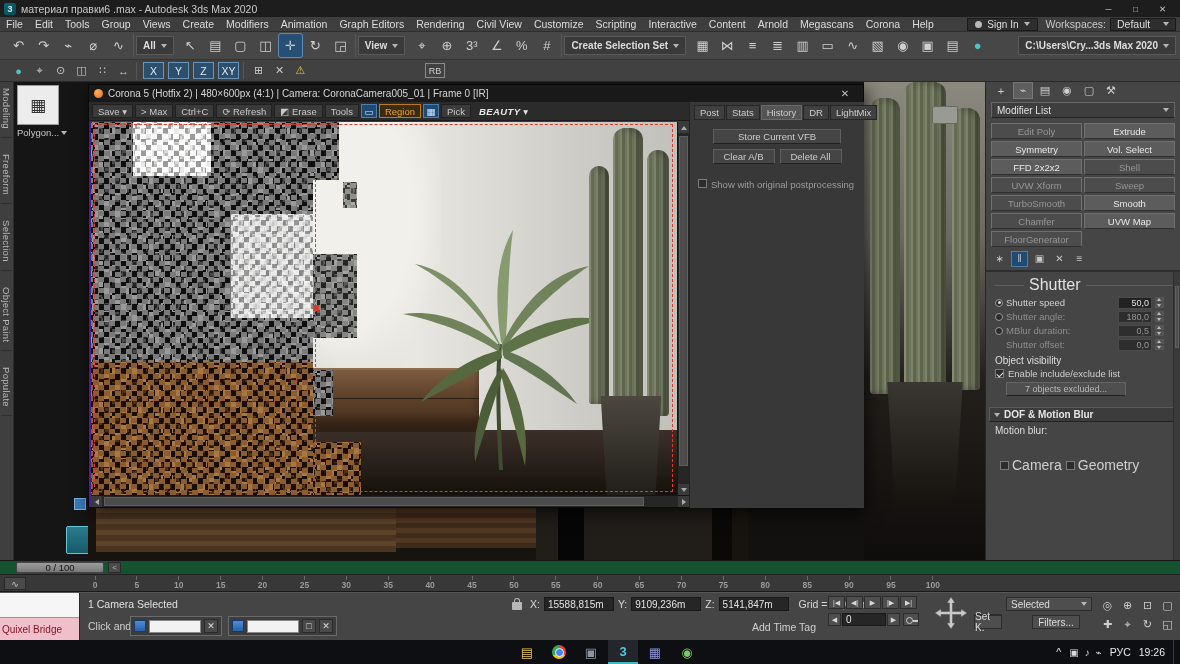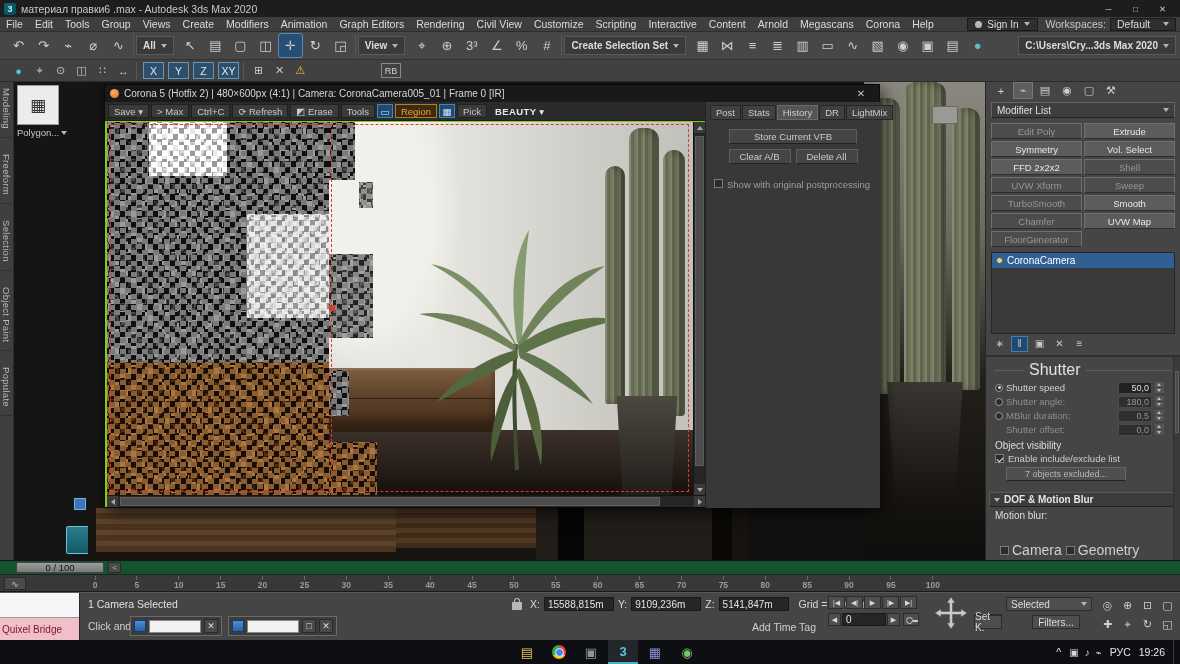--- a/index.html
+++ b/index.html
@@ -29,52 +29,52 @@
 .tbgroup{display:flex;align-items:center;gap:2px;padding:0 3px;border-right:1px solid #575757}
 .tbgroup.last{border-right:none}
 .icon{width:23px;height:23px;display:flex;align-items:center;justify-content:center;color:#cfcfcf;font-size:13px;border-radius:2px}
 .icon.active{background:#264f73;outline:1px solid #5b8ab8}
 .icon.teal{color:#4fc3c8}
 .sicon{width:19px;height:18px;display:flex;align-items:center;justify-content:center;color:#c8c8c8;font-size:11px}
 .sicon.teal{color:#4fc3c8}
 .sicon.warn{color:#e8c33a}
 .dd{display:flex;align-items:center;gap:5px;background:#3a3a3a;border:1px solid #5a5a5a;height:19px;padding:0 6px;color:#ddd;font-size:10px;white-space:nowrap}
 .axisbtn{width:21px;height:17px;background:#2d4f6e;border:1px solid #6a93b8;color:#dfe9f2;display:flex;align-items:center;justify-content:center;font-size:10.5px;margin:0 1px}
-#rb-badge{margin-left:66px;width:20px;height:15px;border:1px solid #8a8a8a;color:#d0d0d0;font-size:9px;display:flex;align-items:center;justify-content:center}
+#rb-badge{margin-left:110px;width:20px;height:15px;border:1px solid #8a8a8a;color:#d0d0d0;font-size:9px;display:flex;align-items:center;justify-content:center}
 #path-dd{margin-left:auto}
 
 
 #main{position:absolute;top:82px;left:0;width:1180px;height:478px;background:#151515;overflow:hidden}
 #ribbon{position:absolute;left:0;top:0;width:14px;height:478px;background:#3f3f3f;border-right:1px solid #2b2b2b;display:flex;flex-direction:column;align-items:center;padding-top:6px;gap:16px}
 .rtab{writing-mode:vertical-rl;font-size:9.5px;color:#b8b8b8;letter-spacing:.3px;border-bottom:1px solid #2e2e2e;padding-bottom:8px}
 #collapsed-panel{position:absolute;left:17px;top:3px;width:46px}
 #poly-box{width:42px;height:40px;background:#ececec;border:1px solid #9a9a9a;display:flex;align-items:center;justify-content:center;color:#333;font-size:17px}
 #poly-label{margin-top:2px;color:#c8c8c8;font-size:9.5px;display:flex;align-items:center;gap:2px}
 
 
 #cactus-panel{position:absolute;left:864px;top:0;width:121px;height:478px;background:linear-gradient(#8b897f 0%,#6b6962 32%,#23201c 62%,#0f0d0b 100%);overflow:hidden}
 .cactus{position:absolute;border-radius:12px 12px 4px 4px;background:repeating-linear-gradient(90deg,#7d8369 0 2px,#5f654d 2px 5px,#70765c 5px 7px);box-shadow:inset -5px 0 7px rgba(0,0,0,.4),inset 3px 0 4px rgba(255,255,255,.12)}
 #viewport-gizmo{position:absolute;left:68px;top:24px;width:26px;height:18px;background:#9a9a94;border:1px solid #6a6a64;border-radius:2px}
 
 
 #bottom-strip{position:absolute;left:88px;top:426px;width:776px;height:52px;background:#17130f;overflow:hidden}
 
 
-#vfb{position:absolute;left:104px;top:2px;width:776px;height:424px;background:#84cc16;border:1px solid #0a0a0a;box-shadow:3px 5px 16px rgba(0,0,0,.65)}
+#vfb{position:absolute;left:88px;top:2px;width:776px;height:424px;background:#4c1d95;border:1px solid #0a0a0a;box-shadow:3px 5px 16px rgba(0,0,0,.65)}
 #vfb-title{height:17px;background:#191919;display:flex;align-items:center;gap:5px;padding:0 5px;font-size:10px;color:#d6d6d6;white-space:nowrap}
 #vfb-logo{width:9px;height:9px;border-radius:50%;background:radial-gradient(circle at 35% 35%,#ffb066,#e86a10);flex:0 0 auto}
 #vfb-close{margin-left:auto;width:26px;text-align:center;color:#c0c0c0;font-size:10px}
 #vfb-toolbar{height:19px;background:#2b2b2b;display:flex;align-items:center;padding:0 3px;gap:2px;border-bottom:1px solid #1c1c1c}
 .vgroup{display:flex;gap:2px;align-items:center}
 .vgroup.right{margin-left:auto}
 .vbtn{height:14px;display:flex;align-items:center;gap:3px;padding:0 5px;font-size:9.5px;color:#c8c8c8;background:#3a3a3a;border:1px solid #202020;white-space:nowrap}
 .vbtn.blue{background:#1e4a74;border-color:#4a7fae;color:#cfe4f7;padding:0 3px}
 .vbtn.sq{width:16px;justify-content:center;padding:0}
 .vbtn.region{color:#f0a030;border-color:#c07818;background:#3a2c12}
-.vbtn.beauty{font-weight:bold;background:transparent;border-color:transparent;color:#e8e8e8;letter-spacing:.4px}
+.vbtn.beauty{font-weight:bold;font-style:italic;background:transparent;border-color:transparent;color:#e8e8e8;letter-spacing:.4px}
 .vbtn.renderdim{color:#a8754e;background:#332a22;border-color:#24201c}
 #render-area{position:absolute;left:2px;top:37px;width:586px;height:373px;overflow:hidden;background:#9a9a96}
 #vfb-vscroll{position:absolute;left:588px;top:37px;width:12px;height:373px;background:#262626;border-left:1px solid #151515}
 #vfb-hscroll{position:absolute;left:2px;top:410px;width:598px;height:12px;background:#262626;border-top:1px solid #151515}
 .sthumb{position:absolute;background:#4c4c4c;border:1px solid #5e5e5e}
 .sbarrow{position:absolute;width:11px;height:11px;background:#3a3a3a;display:flex;align-items:center;justify-content:center}
 .sbarrow i{width:0;height:0;display:block}
 .sbarrow.l i{border-top:3px solid transparent;border-bottom:3px solid transparent;border-right:4px solid #aaa}
 .sbarrow.r i{border-top:3px solid transparent;border-bottom:3px solid transparent;border-left:4px solid #aaa}
 .sbarrow.u i{border-left:3px solid transparent;border-right:3px solid transparent;border-bottom:4px solid #aaa}
@@ -514,26 +514,20 @@
           <span class="mbtn">FFD 2x2x2</span>
           <span class="mbtn dim">Shell</span>
           <span class="mbtn dim">UVW Xform</span>
           <span class="mbtn dim">Sweep</span>
           <span class="mbtn dim">TurboSmooth</span>
           <span class="mbtn">Smooth</span>
           <span class="mbtn dim">Chamfer</span>
           <span class="mbtn">UVW Map</span>
           <span class="mbtn dim">FloorGenerator</span>
         </div>
-      <div id="stackbox">
-        <div id="stackitem">
-          <span class="bulb"></span>
-          <span>CoronaCamera</span>
-        </div>
-      </div>
       <div id="stacktools">
 
       <span class="stkicon">∗</span>
           <span class="stkicon on">‖</span>
           <span class="stkicon">▣</span>
           <span class="stkicon">✕</span>
           <span class="stkicon">≡</span>
         </div>
       <div id="params">
         <div class="grpline">

